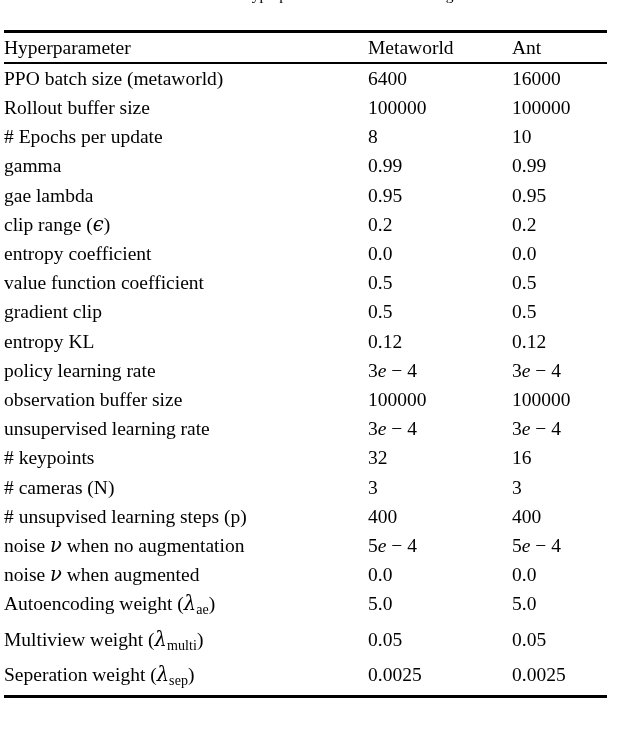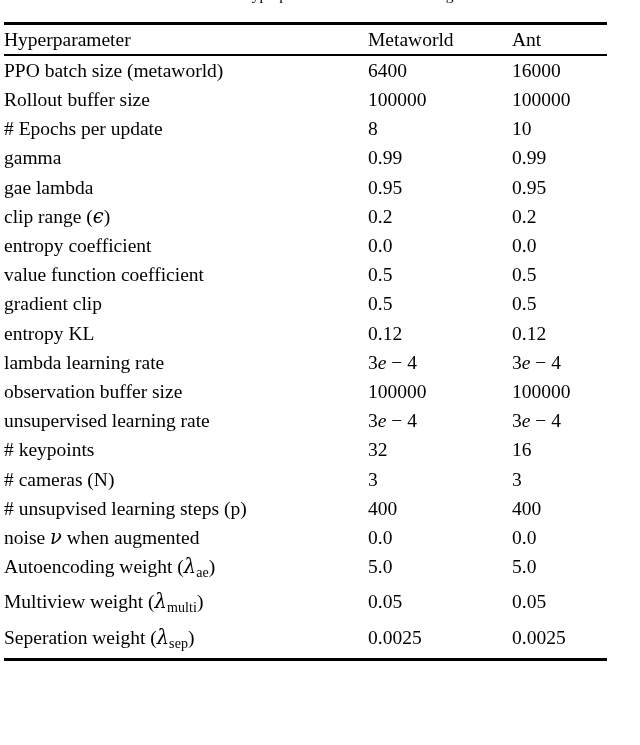--- a/index.html
+++ b/index.html
@@ -33,21 +33,21 @@
     text-align: center;
     font-size: 15.5px;
     line-height: 18px;
     white-space: nowrap;
     color: #000;
   }
 
   .table-wrap {
     position: absolute;
     left: 4px;
-    top: 22px;
+    top: 30px;
     width: 603px;
   }
 
   table.hp {
     border-collapse: collapse;
     width: 603px;
     table-layout: fixed;
   }
 
   table.hp col.c-name  { width: 364px; }
@@ -188,21 +188,21 @@
             <td>gradient clip</td>
             <td>0.5</td>
             <td>0.5</td>
           </tr>
           <tr>
             <td>entropy KL</td>
             <td>0.12</td>
             <td>0.12</td>
           </tr>
           <tr>
-            <td>lambda learning rate</td>
+            <td>policy learning rate</td>
             <td>3<i>e</i> − 4</td>
             <td>3<i>e</i> − 4</td>
           </tr>
           <tr>
             <td>observation buffer size</td>
             <td>100000</td>
             <td>100000</td>
           </tr>
           <tr>
             <td>unsupervised learning rate</td>
@@ -216,20 +216,25 @@
           </tr>
           <tr>
             <td># cameras (N)</td>
             <td>3</td>
             <td>3</td>
           </tr>
           <tr>
             <td># unsupvised learning steps (p)</td>
             <td>400</td>
             <td>400</td>
+          </tr>
+          <tr>
+            <td>noise <span class="sym">ν</span> when no augmentation</td>
+            <td>5<i>e</i> − 4</td>
+            <td>5<i>e</i> − 4</td>
           </tr>
           <tr>
             <td>noise <span class="sym">ν</span> when augmented</td>
             <td>0.0</td>
             <td>0.0</td>
           </tr>
           <tr>
             <td>Autoencoding weight (<span class="sym">λ</span><span class="sub">ae</span>)</td>
             <td>5.0</td>
             <td>5.0</td>

